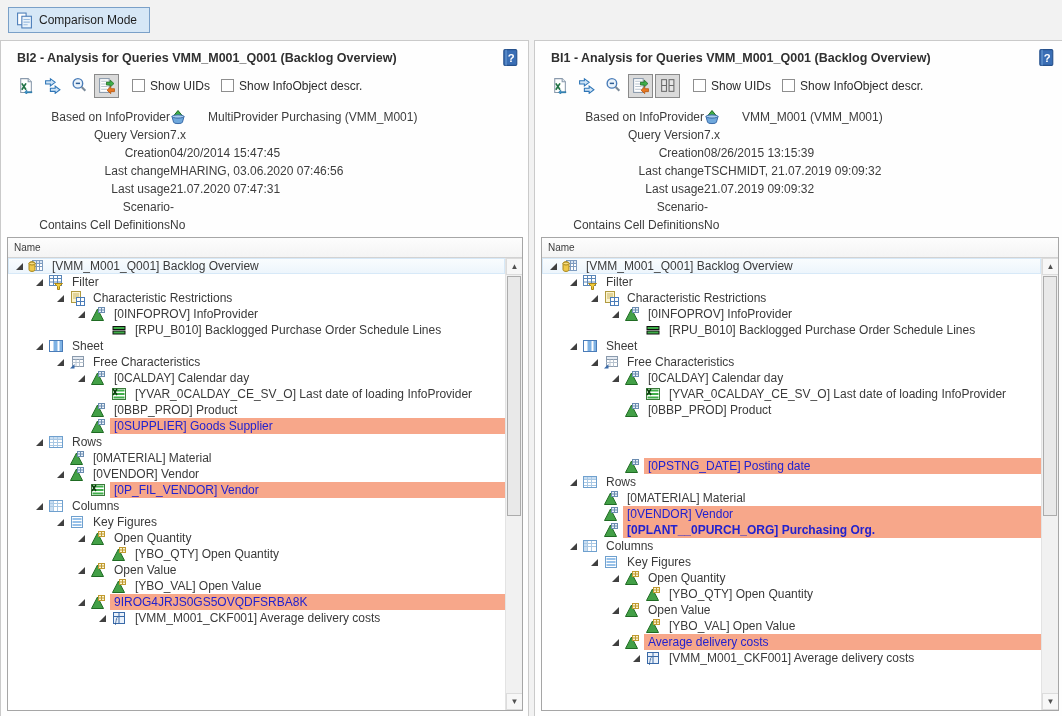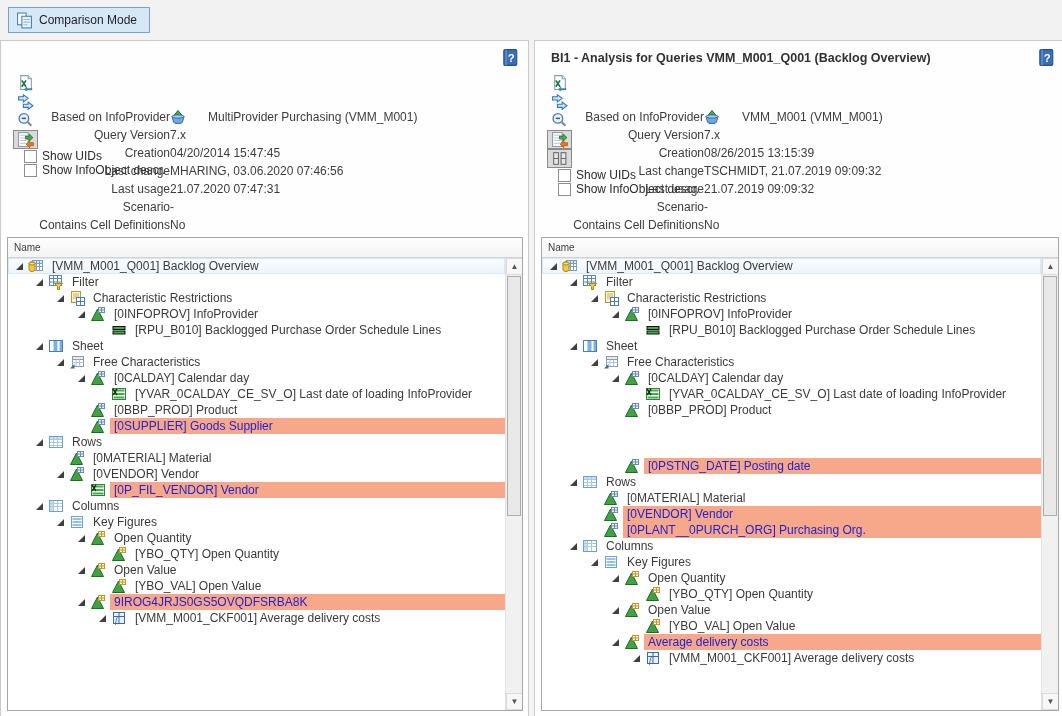--- a/index.html
+++ b/index.html
@@ -22,21 +22,21 @@
     position:absolute; top:40px; height:676px; background:#FEFEFE;
     border:1px solid #CACACA; border-bottom:none;
   }
   .panel.left  { left:0;   width:529px; }
   .panel.right { left:534px; width:531px; }
 
   .panel-title { position:absolute; left:16px; top:10px; font-size:12.5px; font-weight:bold; color:#303030; white-space:nowrap; }
   .help-btn { position:absolute; right:9px; top:7px; width:18px; height:19px; }
   .help-btn svg { width:18px; height:19px; display:block; }
 
-  .toolbar { position:absolute; left:12px; top:32px; height:25px; display:flex; align-items:flex-start;flex-direction:column; }
+  .toolbar { position:absolute; left:12px; top:32px; height:25px; display:flex; align-items:center; }
   .tbtn { width:25px; height:24px; display:flex; align-items:center; justify-content:center; margin-right:2px; border:1px solid transparent; }
   .tbtn.pressed { background:#DADADA; border:1px solid #8A8A8A; }
   .tbtn svg { width:17px; height:17px; display:block; }
   .cb-group { display:flex; align-items:center; margin-left:11px; font-size:12px; color:#2B2B2B; white-space:nowrap; }
   .checkbox { width:13px; height:13px; background:#FFF; border:1px solid #8E8E8E; margin-right:5px; flex:none; }
 
   .info { position:absolute; left:16px; top:67px; font-size:12px; color:#3C3C3C; }
   .info-row { display:flex; height:18px; align-items:center; white-space:nowrap;text-align:right; }
   .info-label { width:153px; flex:none; }
   .info-value { display:flex; align-items:center; gap:22px; }
@@ -80,20 +80,21 @@
         <svg viewBox="0 0 16 16">
           <rect x="1.5" y="1" width="8" height="11" fill="#FFF" stroke="#4A7CB8"></rect>
           <rect x="5.5" y="4" width="9" height="11" fill="#EAF3FB" stroke="#4A7CB8"></rect>
           <path d="M7 7h6M7 9.5h6M7 12h4" stroke="#9ABCE0" fill="none"></path>
         </svg>
       </span>
     <span>Comparison Mode</span>
   </button>
   <div id="panels">
       <div class="panel left">
+        <div class="panel-title">BI2 - Analysis for Queries VMM_M001_Q001 (Backlog Overview)</div>
         <div class="help-btn">
           <svg viewBox="0 0 16 16">
             <rect x="2.5" y="1" width="11.5" height="14" rx="1" fill="#3A6EB5" stroke="#26518C"></rect>
             <path d="M4.5 1v14" stroke="#6B9BD2"></path>
             <text x="6" y="12" font-size="10" font-weight="bold" fill="#FFF" font-family="sans-serif">?</text>
           </svg>
         </div>
         <div class="toolbar">
           <div class="tbtn">
             <span>
@@ -741,21 +742,21 @@
               <span class="exp"></span>
               <span class="ticon">
                 <svg viewBox="0 0 16 16">
                   <path d="M7.5 3L13.5 14.5H1.5Z" fill="#43A047" stroke="#1F6B23"></path>
                   <rect x="8.5" y="1.5" width="6" height="5" fill="#EAF1FA" stroke="#6B8CB0"></rect>
                   <path d="M8.5 4h6M11.5 1.5v5" stroke="#6B8CB0" fill="none"></path>
                 </svg>
               </span>
               <span class="ttext">[0VENDOR] Vendor</span>
             </div>
-            <div class="trow hl" style="padding-left: 48px;">
+            <div class="trow hl" style="padding-left: 48px; font-weight: bold;">
               <span class="exp"></span>
               <span class="ticon">
                 <svg viewBox="0 0 16 16">
                   <path d="M7.5 3L13.5 14.5H1.5Z" fill="#43A047" stroke="#1F6B23"></path>
                   <rect x="8.5" y="1.5" width="6" height="5" fill="#EAF1FA" stroke="#6B8CB0"></rect>
                   <path d="M8.5 4h6M11.5 1.5v5" stroke="#6B8CB0" fill="none"></path>
                 </svg>
               </span>
               <span class="ttext">[0PLANT__0PURCH_ORG] Purchasing Org.</span>
             </div>

